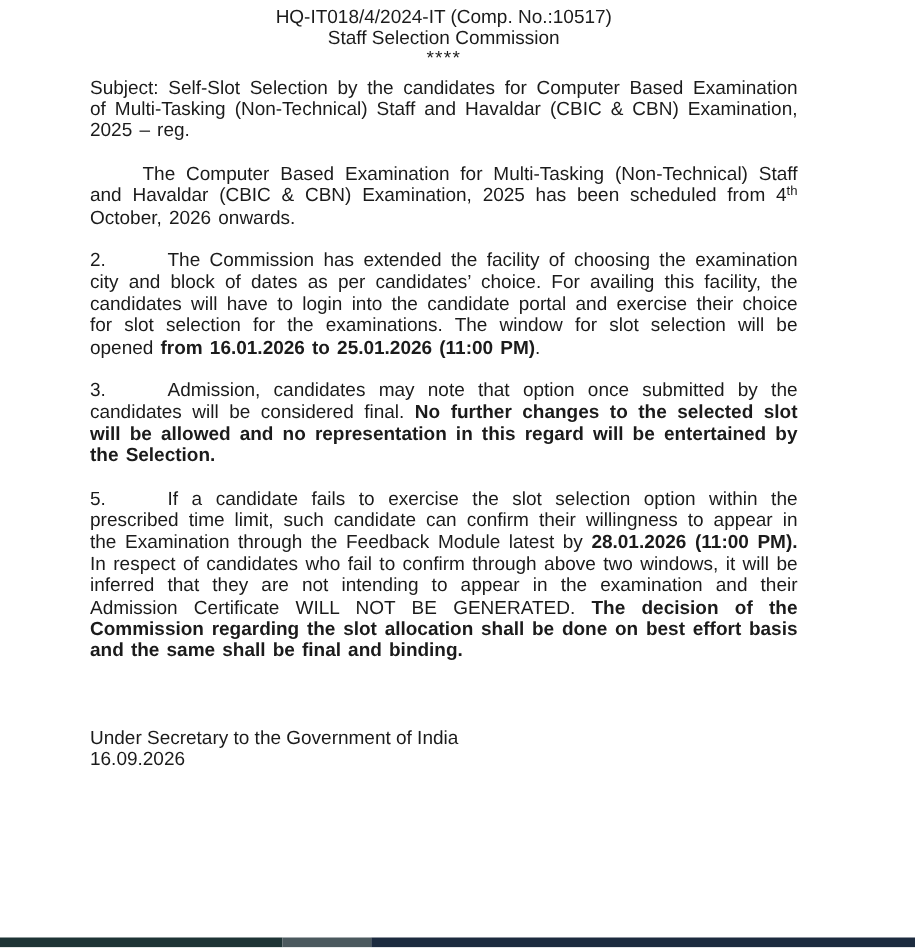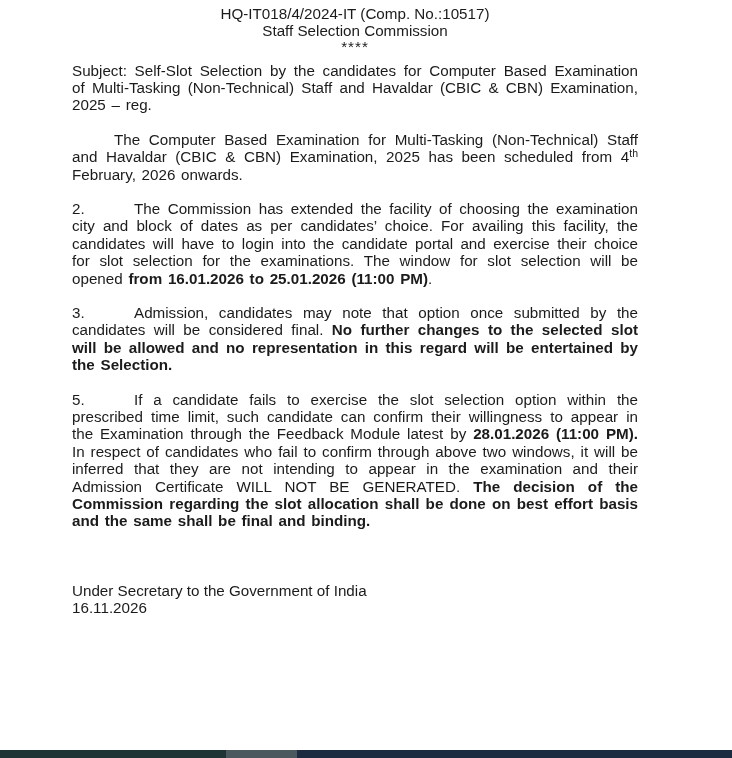--- a/index.html
+++ b/index.html
@@ -85,32 +85,32 @@
   <div class="content">
 
     <div class="doc-header">
       <div>HQ-IT018/4/2024-IT (Comp. No.:10517)</div>
       <div>Staff Selection Commission</div>
       <div class="separator-line">****</div>
     </div>
 
     <div class="subject-para">Subject: Self-Slot Selection by the candidates for Computer Based Examination of Multi-Tasking (Non-Technical) Staff and Havaldar (CBIC &amp; CBN) Examination, 2025 – reg.</div>
 
-    <div class="body-para first-indent"><span>The Computer Based Examination for Multi-Tasking (Non-Technical) Staff and Havaldar (CBIC &amp; CBN) Examination, 2025 has been scheduled from 4</span><sup class="ord">th</sup><span> February, 2026 onwards.</span></div>
+    <div class="body-para first-indent"><span>The Computer Based Examination for Multi-Tasking (Non-Technical) Staff and Havaldar (CBIC &amp; CBN) Examination, 2025 has been scheduled from 4</span><sup class="ord">th</sup><span> October, 2026 onwards.</span></div>
 
     <div class="body-para"><span class="para-num">2.</span><span>The Commission has extended the facility of choosing the examination city and block of dates as per candidates’ choice. For availing this facility, the candidates will have to login into the candidate portal and exercise their choice for slot selection for the examinations. The window for slot selection will be opened </span><span class="b">from 16.01.2026 to 25.01.2026 (11:00 PM)</span><span>.</span></div>
 
     <div class="body-para"><span class="para-num">3.</span><span>Admission, candidates may note that option once submitted by the candidates will be considered final. </span><span class="b">No further changes to the selected slot will be allowed and no representation in this regard will be entertained by the Selection.</span></div>
 
 
     <div class="body-para"><span class="para-num">5.</span><span>If a candidate fails to exercise the slot selection option within the prescribed time limit, such candidate can confirm their willingness to appear in the Examination through the Feedback Module latest by </span><span class="b">28.01.2026 (11:00 PM).</span><span> In respect of candidates who fail to confirm through above two windows, it will be inferred that they are not intending to appear in the examination and their Admission Certificate WILL NOT BE GENERATED. </span><span class="b">The decision of the Commission regarding the slot allocation shall be done on best effort basis and the same shall be final and binding.</span></div>
 
     <div class="signature-block">
       <div>Under Secretary to the Government of India</div>
-      <div>16.11.2026</div>
+      <div>16.09.2026</div>
     </div>
 
   </div>
 
   <div class="footer-bar">
     <div class="footer-seg-left" style="background-color: rgb(30, 52, 53);"></div>
     <div class="footer-seg-thumb" style="background-color: rgb(75, 89, 94);"></div>
     <div class="footer-seg-right" style="background-color: rgb(28, 43, 63);"></div>
   </div>
 

